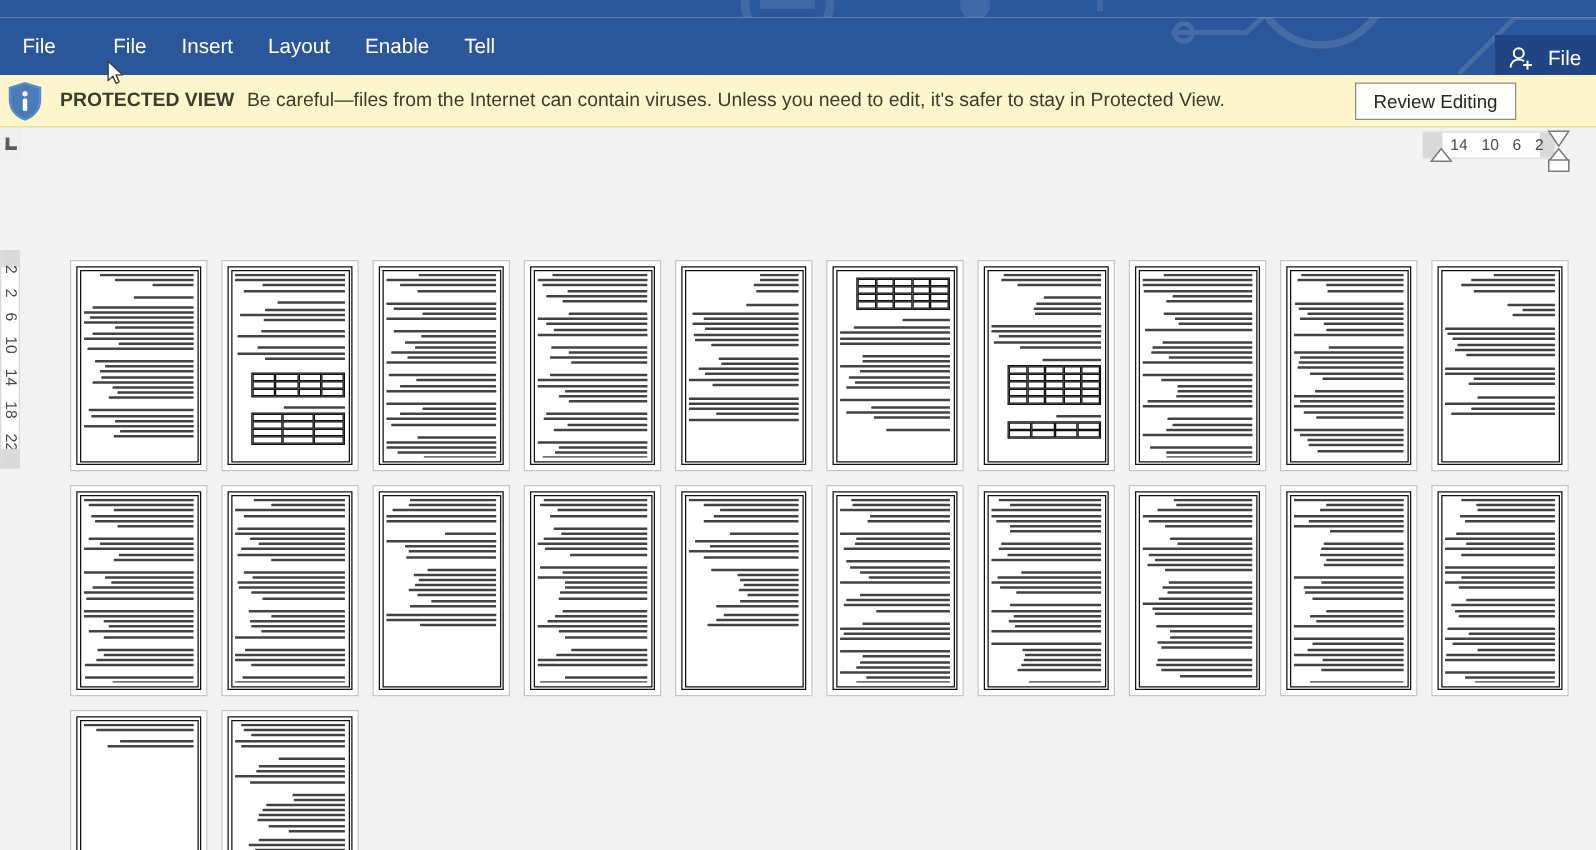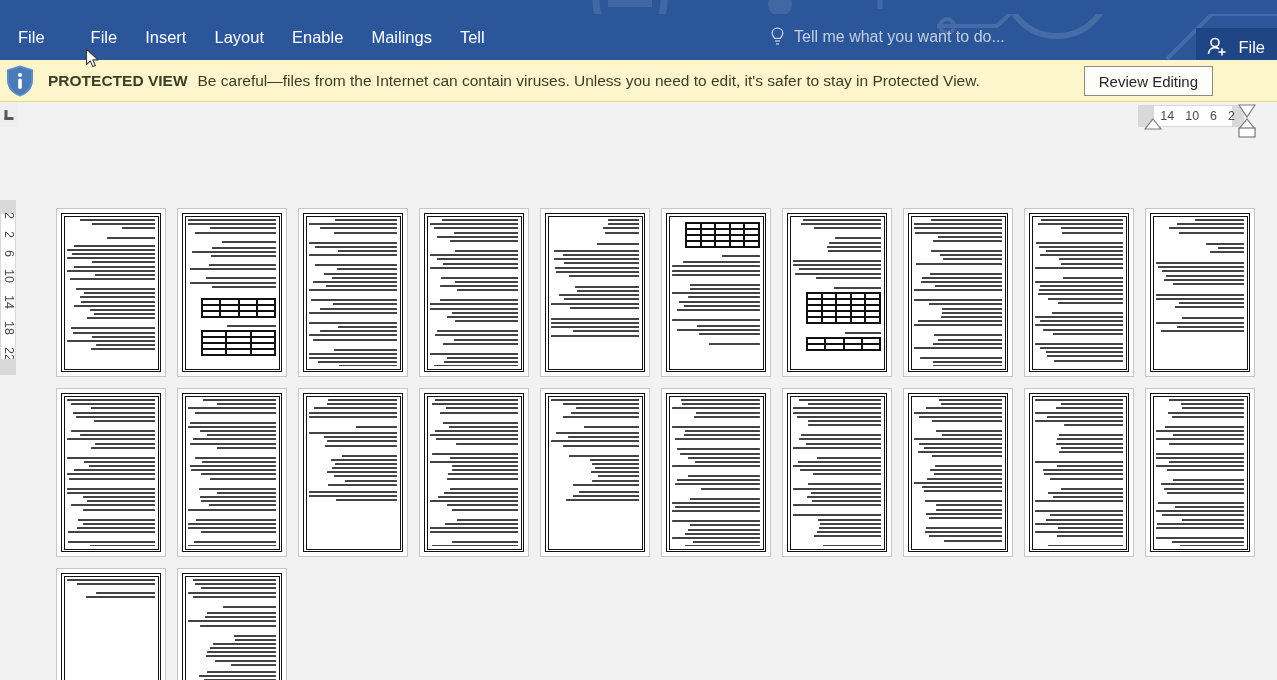--- a/index.html
+++ b/index.html
@@ -222,32 +222,23 @@
     <circle cx="10" cy="62" r="7" fill="none" stroke="#ffffff" stroke-width="4"></circle>
     <path d="M230 95 L275 50 L340 50" fill="none" stroke="#ffffff" stroke-width="4"></path>
   </svg>
 
   <div id="tabs">
     <div class="tab file">File</div>
     <div class="tab gap">File</div>
     <div class="tab">Insert</div>
     <div class="tab">Layout</div>
     <div class="tab">Enable</div>
-    <div class="tab">Mailings</div>
     <div class="tab">Tell</div>
   </div>
 
-  <div id="tellme">
-    <svg class="bulb" viewBox="0 0 15 20">
-      <path d="M7.5 1.2 C4.3 1.2 2.2 3.5 2.2 6.2 C2.2 8.4 3.8 9.8 4.5 11.3 L10.5 11.3 C11.2 9.8 12.8 8.4 12.8 6.2 C12.8 3.5 10.7 1.2 7.5 1.2 Z" fill="none" stroke="#c3cee0" stroke-width="1.3"></path>
-      <line x1="5" y1="14" x2="10" y2="14" stroke="#c3cee0" stroke-width="1.3"></line>
-      <line x1="6" y1="17" x2="9" y2="17" stroke="#c3cee0" stroke-width="1.3"></line>
-    </svg>
-    <span class="ph">Tell me what you want to do...</span>
-  </div>
 
   <div id="share">
     <svg width="24" height="24" viewBox="0 0 24 24">
       <circle cx="9" cy="7.5" r="4" fill="none" stroke="#ffffff" stroke-width="1.6"></circle>
       <path d="M2.5 19 C2.5 14.8 5.5 12.6 9 12.6 C10.6 12.6 12.1 13.1 13.2 13.9" fill="none" stroke="#ffffff" stroke-width="1.6"></path>
       <line x1="16" y1="13.5" x2="16" y2="20.5" stroke="#ffffff" stroke-width="1.6"></line>
       <line x1="12.5" y1="17" x2="19.5" y2="17" stroke="#ffffff" stroke-width="1.6"></line>
     </svg>
     <span class="label">File</span>
   </div>

